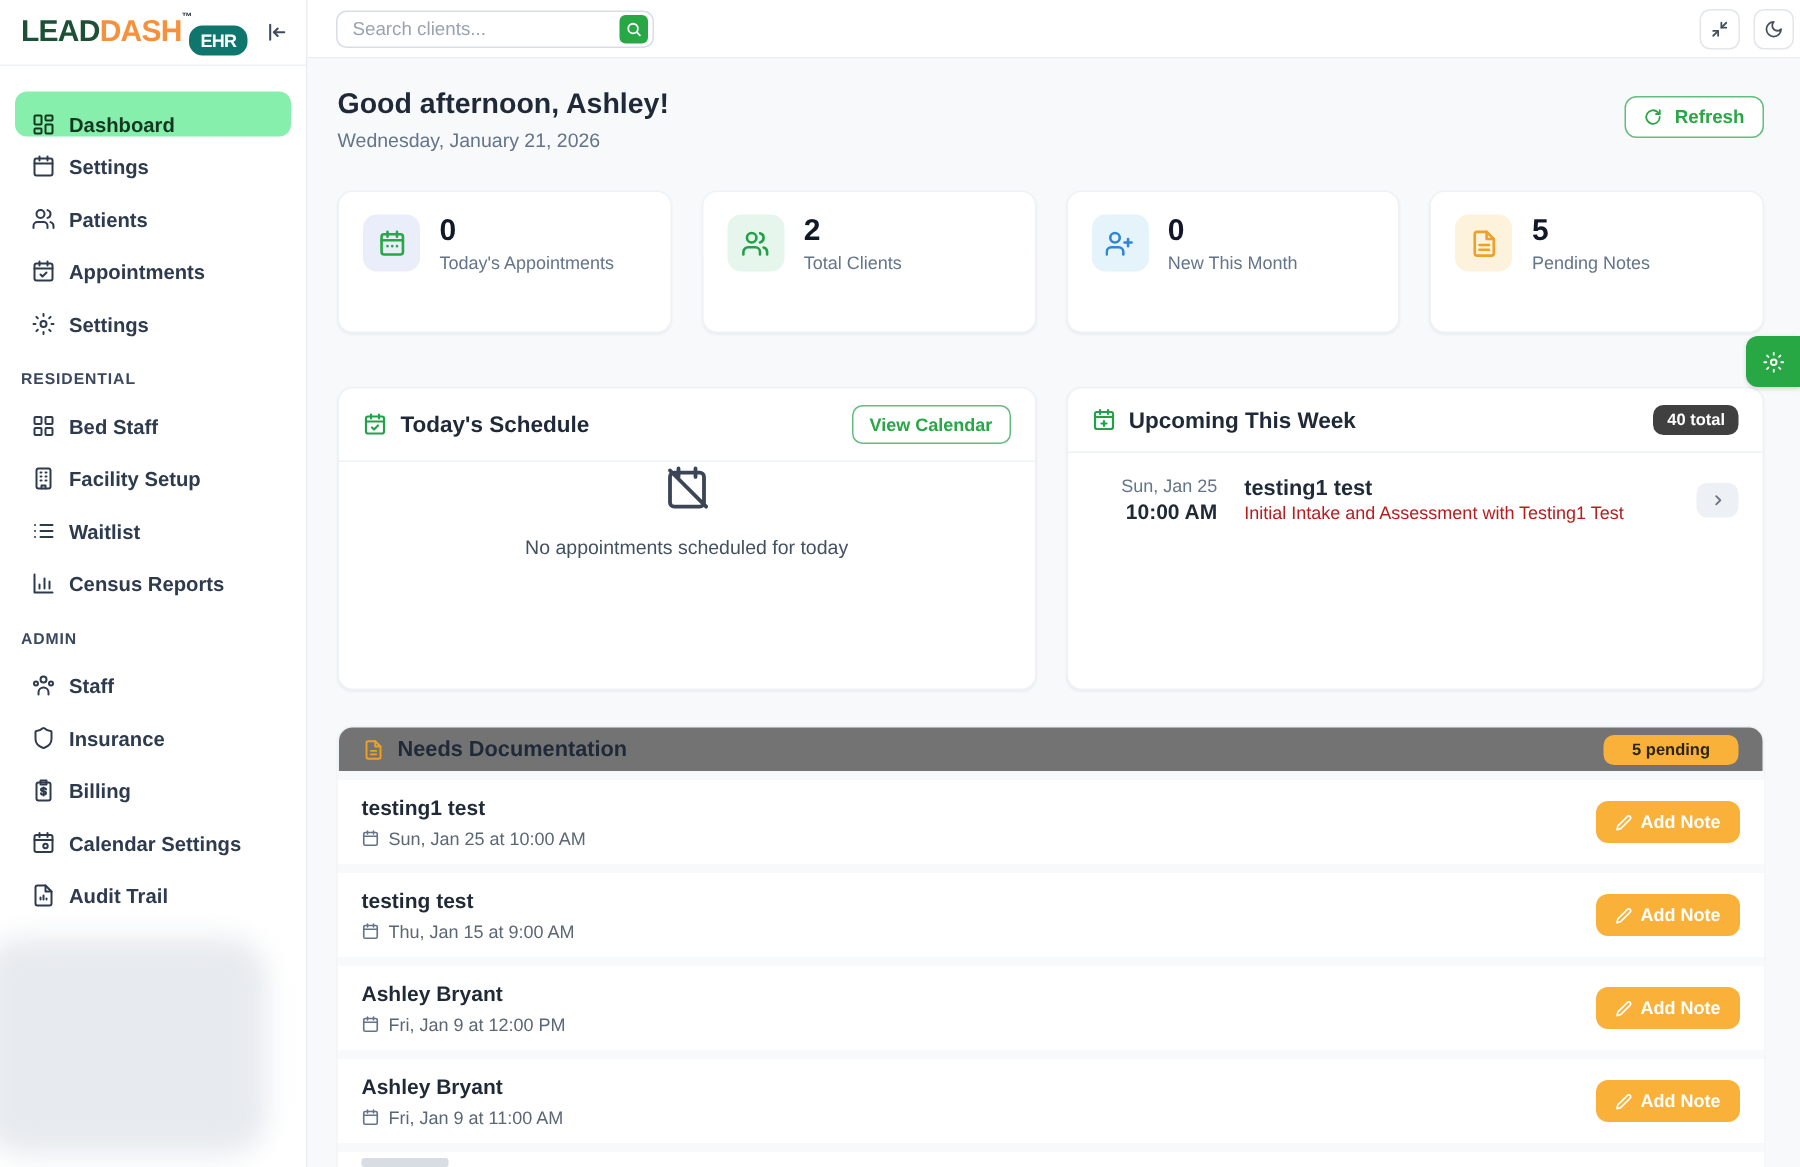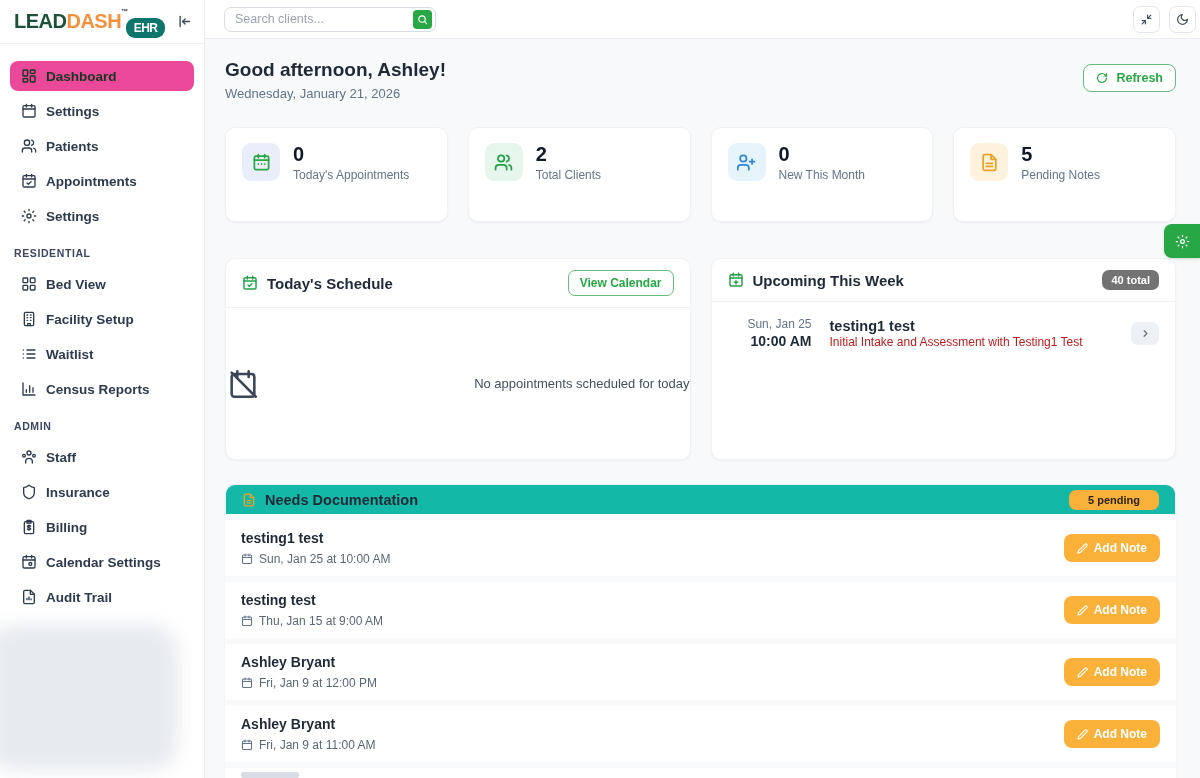--- a/index.html
+++ b/index.html
@@ -11,21 +11,21 @@
   .sidebar { width:205px; min-width:205px; background:#fff; border-right:1px solid #e9edf1; position:relative; height:778px; }
   .logo-row { height:44px; display:flex; align-items:center; padding:0 12px 0 14px; border-bottom:1px solid #eef1f4; }
   .logo-text { font-size:20px; font-weight:800; letter-spacing:-0.5px; white-space:nowrap; }
   .logo-lead { color:#1c5138; }
   .logo-dash { color:#f5913d; }
   .logo-tm { font-size:7px; font-weight:700; color:#23313f; vertical-align:top; position:relative; top:-2px; }
   .logo-badge { display:inline-block; background:#0f766e; color:#fff; font-size:12px; font-weight:800; padding:3px 8px; border-radius:9px; margin-left:-2px; position:relative; top:4px; }
   .collapse-btn { margin-left:auto; color:#3f4a5a; cursor:pointer; }
   .nav { padding:17px 10px 0 10px; }
   .nav-item { height:30px; display:flex; align-items:center; gap:9px; padding:0 11px; margin-bottom:5px; border-radius:8px; font-size:13.5px; font-weight:600; color:#2e3a4d; cursor:pointer; }
-  .nav-item.active { background:#ec4899; color:#14381f; }
+  .nav-item.active { background:#86efac; color:#14381f;align-items:flex-end; }
   .nav-ico { width:16px; height:16px; flex:0 0 16px; }
   .nav-ico svg { width:16px; height:16px; }
   .sec-label { font-size:10.5px; font-weight:800; letter-spacing:0.6px; color:#3c4860; margin:16px 0 10px 4px; }
   .side-blur { position:absolute; left:-12px; bottom:8px; width:190px; height:145px; background:#e3e7ec; border-radius:26px; filter:blur(9px); opacity:0.85; }
 
   
   .right-col { flex:1; display:flex; flex-direction:column; height:778px; }
   .topbar { height:39px; background:#fff; border-bottom:1px solid #e9edf1; display:flex; align-items:center; padding:0 4px 0 19px; }
   .search-wrap { width:212px; height:25px; border:1px solid #d8dde3; border-radius:7px; display:flex; align-items:center; background:#fff; padding:0 3px 0 10px; }
   .search-wrap input { border:none; outline:none; flex:1; font-size:12.5px; color:#334155; font-family:"Liberation Sans", sans-serif; background:transparent; min-width:0; }
@@ -47,35 +47,35 @@
   .stat-ico svg { width:19px; height:19px; }
   .stat-num { font-size:20px; font-weight:800; color:#111827; line-height:1.1; }
   .stat-label { font-size:12px; color:#64748b; margin-top:3px; }
 
   .two-col { display:grid; grid-template-columns:1fr 1fr; gap:20px; margin-top:36px; }
   .panel { background:#fff; border-radius:10px; height:202px; box-shadow:0 1px 2px rgba(16,24,40,0.05); border:1px solid #eff2f5; overflow:hidden; display:flex; flex-direction:column; }
   .panel-head { display:flex; align-items:center; gap:9px; padding:11px 16px; border-bottom:1px solid #eef1f4; }
   .panel-title { font-size:15px; font-weight:800; color:#1f2937; }
   .panel-head .spacer { flex:1; }
   .ghost-btn { border:1px solid #63bd7e; color:#28a745; background:#fff; font-size:12px; font-weight:700; border-radius:7px; padding:5px 11px; cursor:pointer; font-family:"Liberation Sans", sans-serif; }
-  .badge-green { background:#737373; color:#fff; font-size:11px; font-weight:800; border-radius:7px; padding:4px 9px; }
+  .badge-green { background:#404040; color:#fff; font-size:11px; font-weight:800; border-radius:7px; padding:4px 9px; }
   .badge-orange { background:#f9b13a; color:#2d2410; font-size:11px; font-weight:800; border-radius:7px; padding:4px 19px; }
-  .empty-state { flex:1; display:flex; align-items:center; justify-content:space-between; gap:15px; padding-bottom:0; }
+  .empty-state { flex:1; display:flex; flex-direction:column; align-items:center; justify-content:flex-start; gap:15px; padding-bottom:0; }
   .empty-state .msg { font-size:13px; color:#435061; }
   .appt-row { display:flex; align-items:center; gap:18px; padding:15px 16px; }
   .appt-when { width:84px; text-align:right; flex:0 0 84px; }
   .appt-date { font-size:12px; color:#64748b; }
   .appt-time { font-size:14px; font-weight:800; color:#1f2937; margin-top:2px; }
   .appt-main { flex:1; }
   .appt-client { font-size:14.5px; font-weight:800; color:#1f2937; }
   .appt-desc { font-size:12px; color:#b91c1c; margin-top:1px; }
   .chev-btn { width:28px; height:23px; background:#edf0f4; border-radius:7px; display:flex; align-items:center; justify-content:center; color:#6b7280; cursor:pointer; }
 
   .docs { margin-top:24px; border-radius:10px 10px 0 0; overflow:hidden; box-shadow:0 1px 2px rgba(16,24,40,0.05); }
-  .docs-head { background:#14b8a6; display:flex; align-items:center; gap:9px; padding:7px 16px; height:30px; border:1px solid #eff2f5; border-bottom:none; border-radius:10px 10px 0 0; }
+  .docs-head { background:#737373; display:flex; align-items:center; gap:9px; padding:7px 16px; height:30px; border:1px solid #eff2f5; border-bottom:none; border-radius:10px 10px 0 0; }
   .docs-title { font-size:14.5px; font-weight:800; color:#1f2937; }
   .docs-head .spacer { flex:1; }
   .doc-row { background:#fff; height:56px; margin-top:6px; padding:9px 16px; display:flex; align-items:center; justify-content:space-between; }
   .doc-name { font-size:14px; font-weight:800; color:#1f2937; }
   .doc-meta { display:flex; align-items:center; gap:6px; margin-top:6px; color:#5b6775; font-size:12px; }
   .doc-meta svg { width:12px; height:12px; color:#64748b; }
   .add-note-btn { display:flex; align-items:center; gap:6px; background:#f9b13a; color:#fff; font-size:12px; font-weight:800; border:none; border-radius:8px; padding:7px 13px; cursor:pointer; font-family:"Liberation Sans", sans-serif; }
   .doc-row.partial { height:14px; margin-top:6px; padding:4px 16px 0 16px; align-items:flex-start; }
   .clip-smudge { width:58px; height:6px; background:#c8cfd8; border-radius:2px; opacity:0.7; }
 
@@ -151,21 +151,21 @@
     <div class="sec-label">RESIDENTIAL</div>
     <div class="nav-item">
       <span class="nav-ico">
           <svg viewBox="0 0 24 24" fill="none" stroke="currentColor" stroke-width="2" stroke-linecap="round" stroke-linejoin="round">
             <rect x="3" y="3" width="7" height="7" rx="1"></rect>
             <rect x="14" y="3" width="7" height="7" rx="1"></rect>
             <rect x="3" y="14" width="7" height="7" rx="1"></rect>
             <rect x="14" y="14" width="7" height="7" rx="1"></rect>
           </svg>
         </span>
-      <span>Bed View</span>
+      <span>Bed Staff</span>
     </div>
     <div class="nav-item">
       <span class="nav-ico">
           <svg viewBox="0 0 24 24" fill="none" stroke="currentColor" stroke-width="2" stroke-linecap="round" stroke-linejoin="round">
             <rect x="5" y="2" width="14" height="20" rx="2"></rect>
             <path d="M9 6h1M14 6h1M9 10h1M14 10h1M9 14h1M14 14h1M10 22v-3h4v3"></path>
           </svg>
         </span>
       <span>Facility Setup</span>
     </div>

